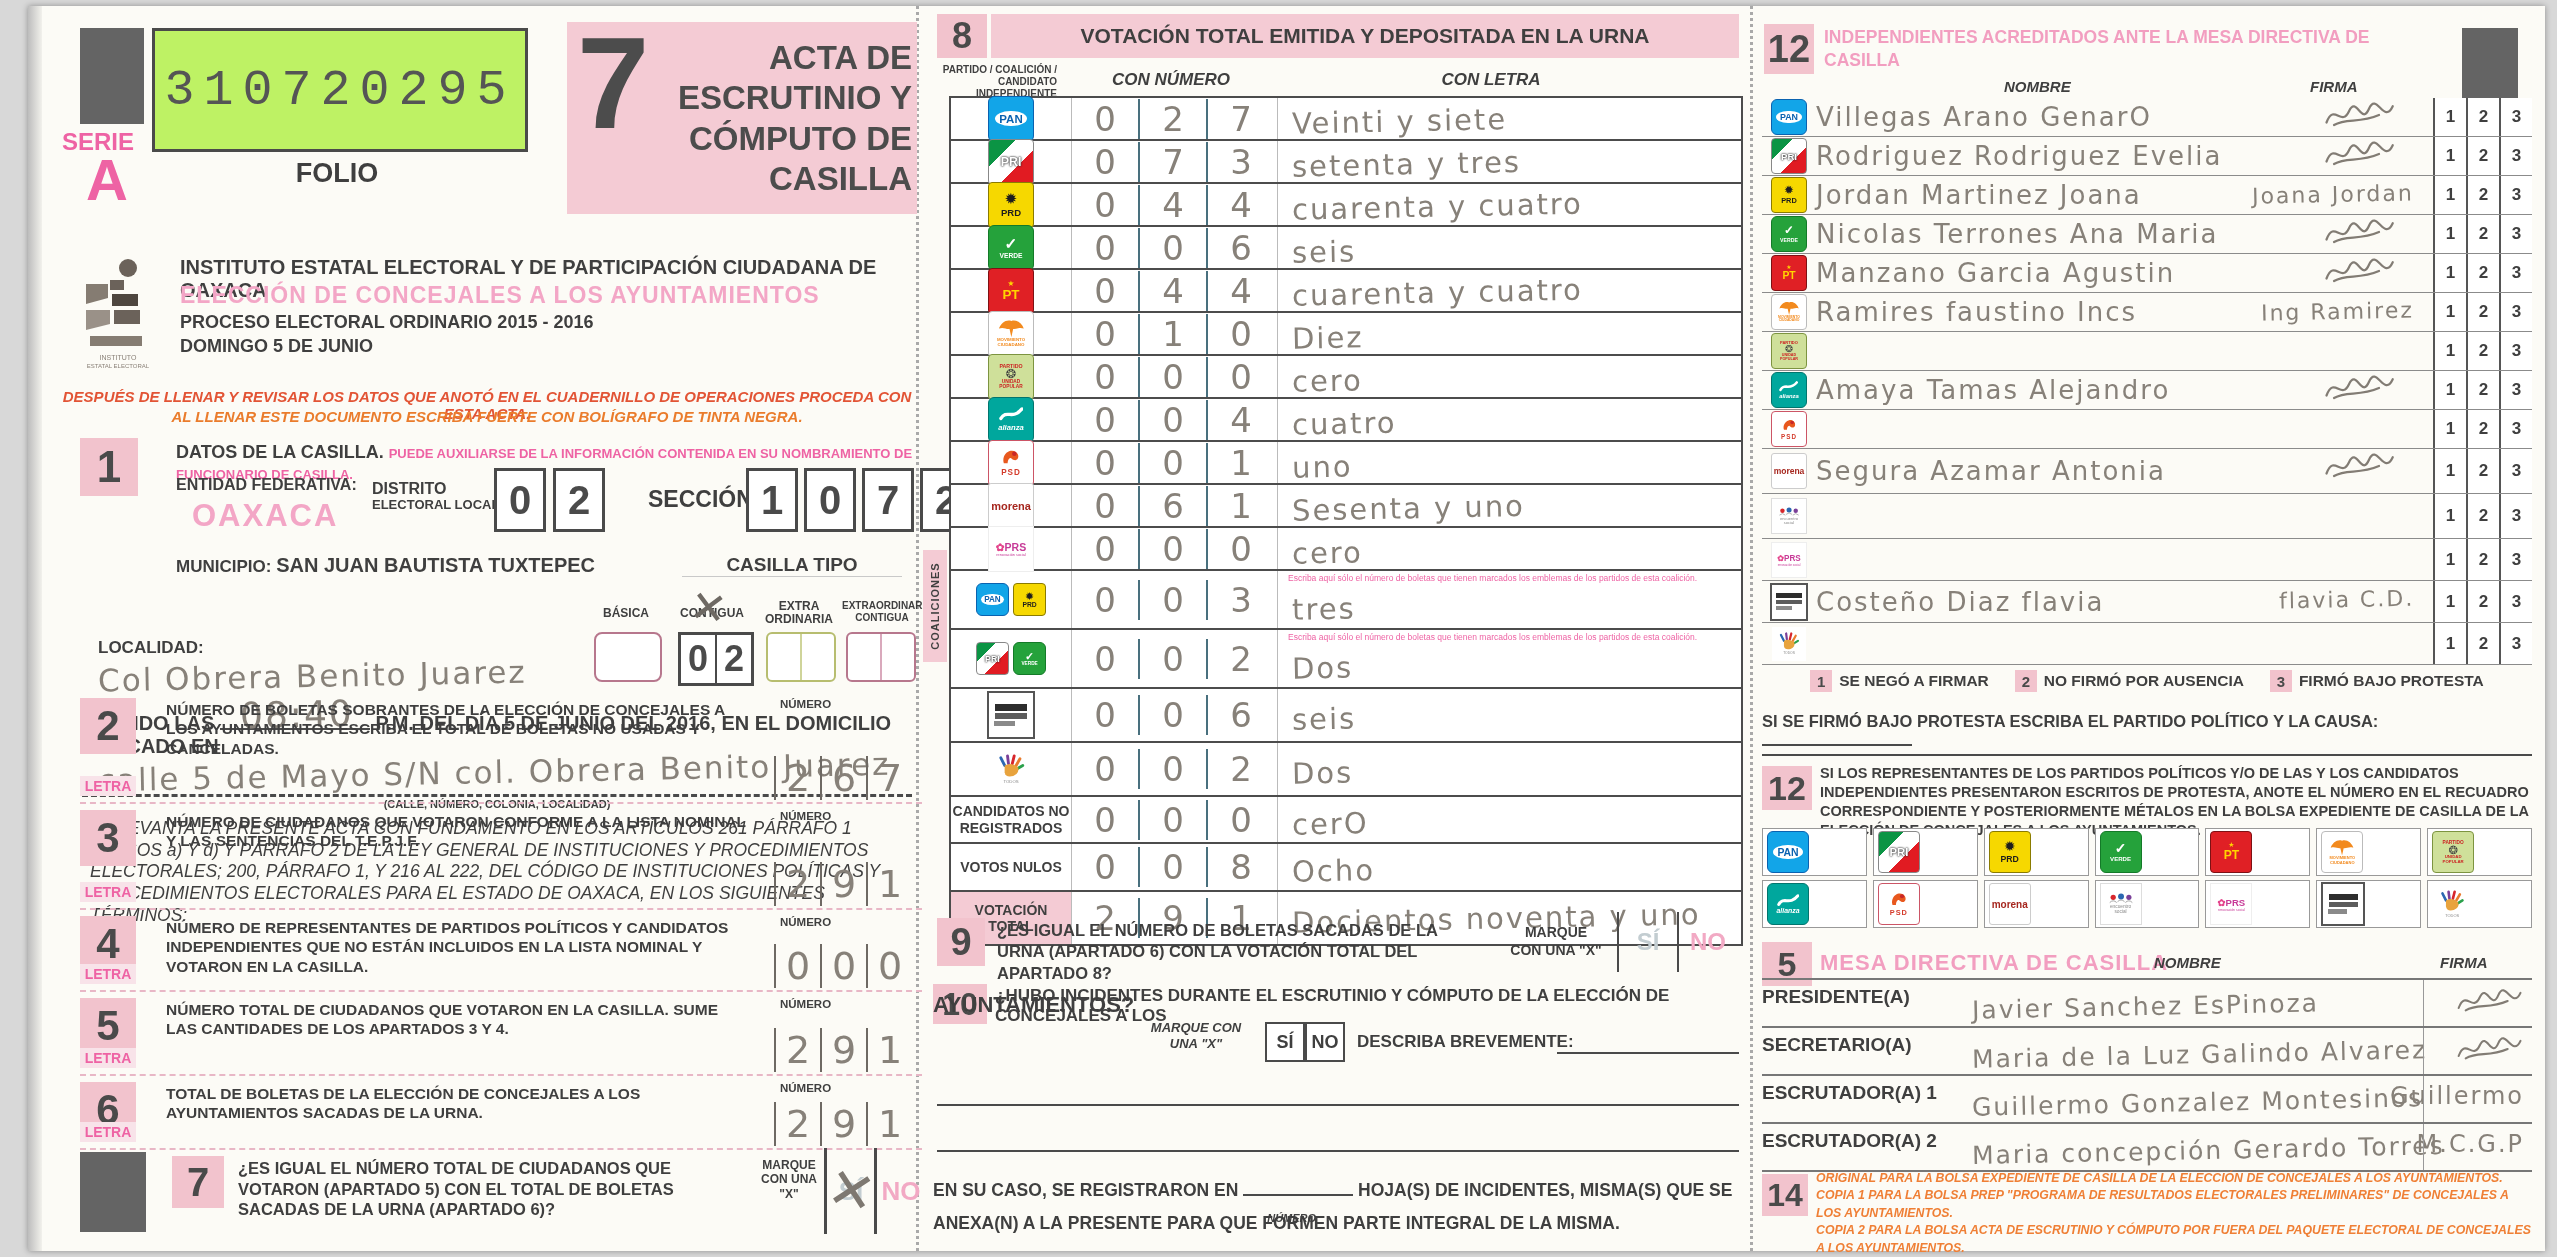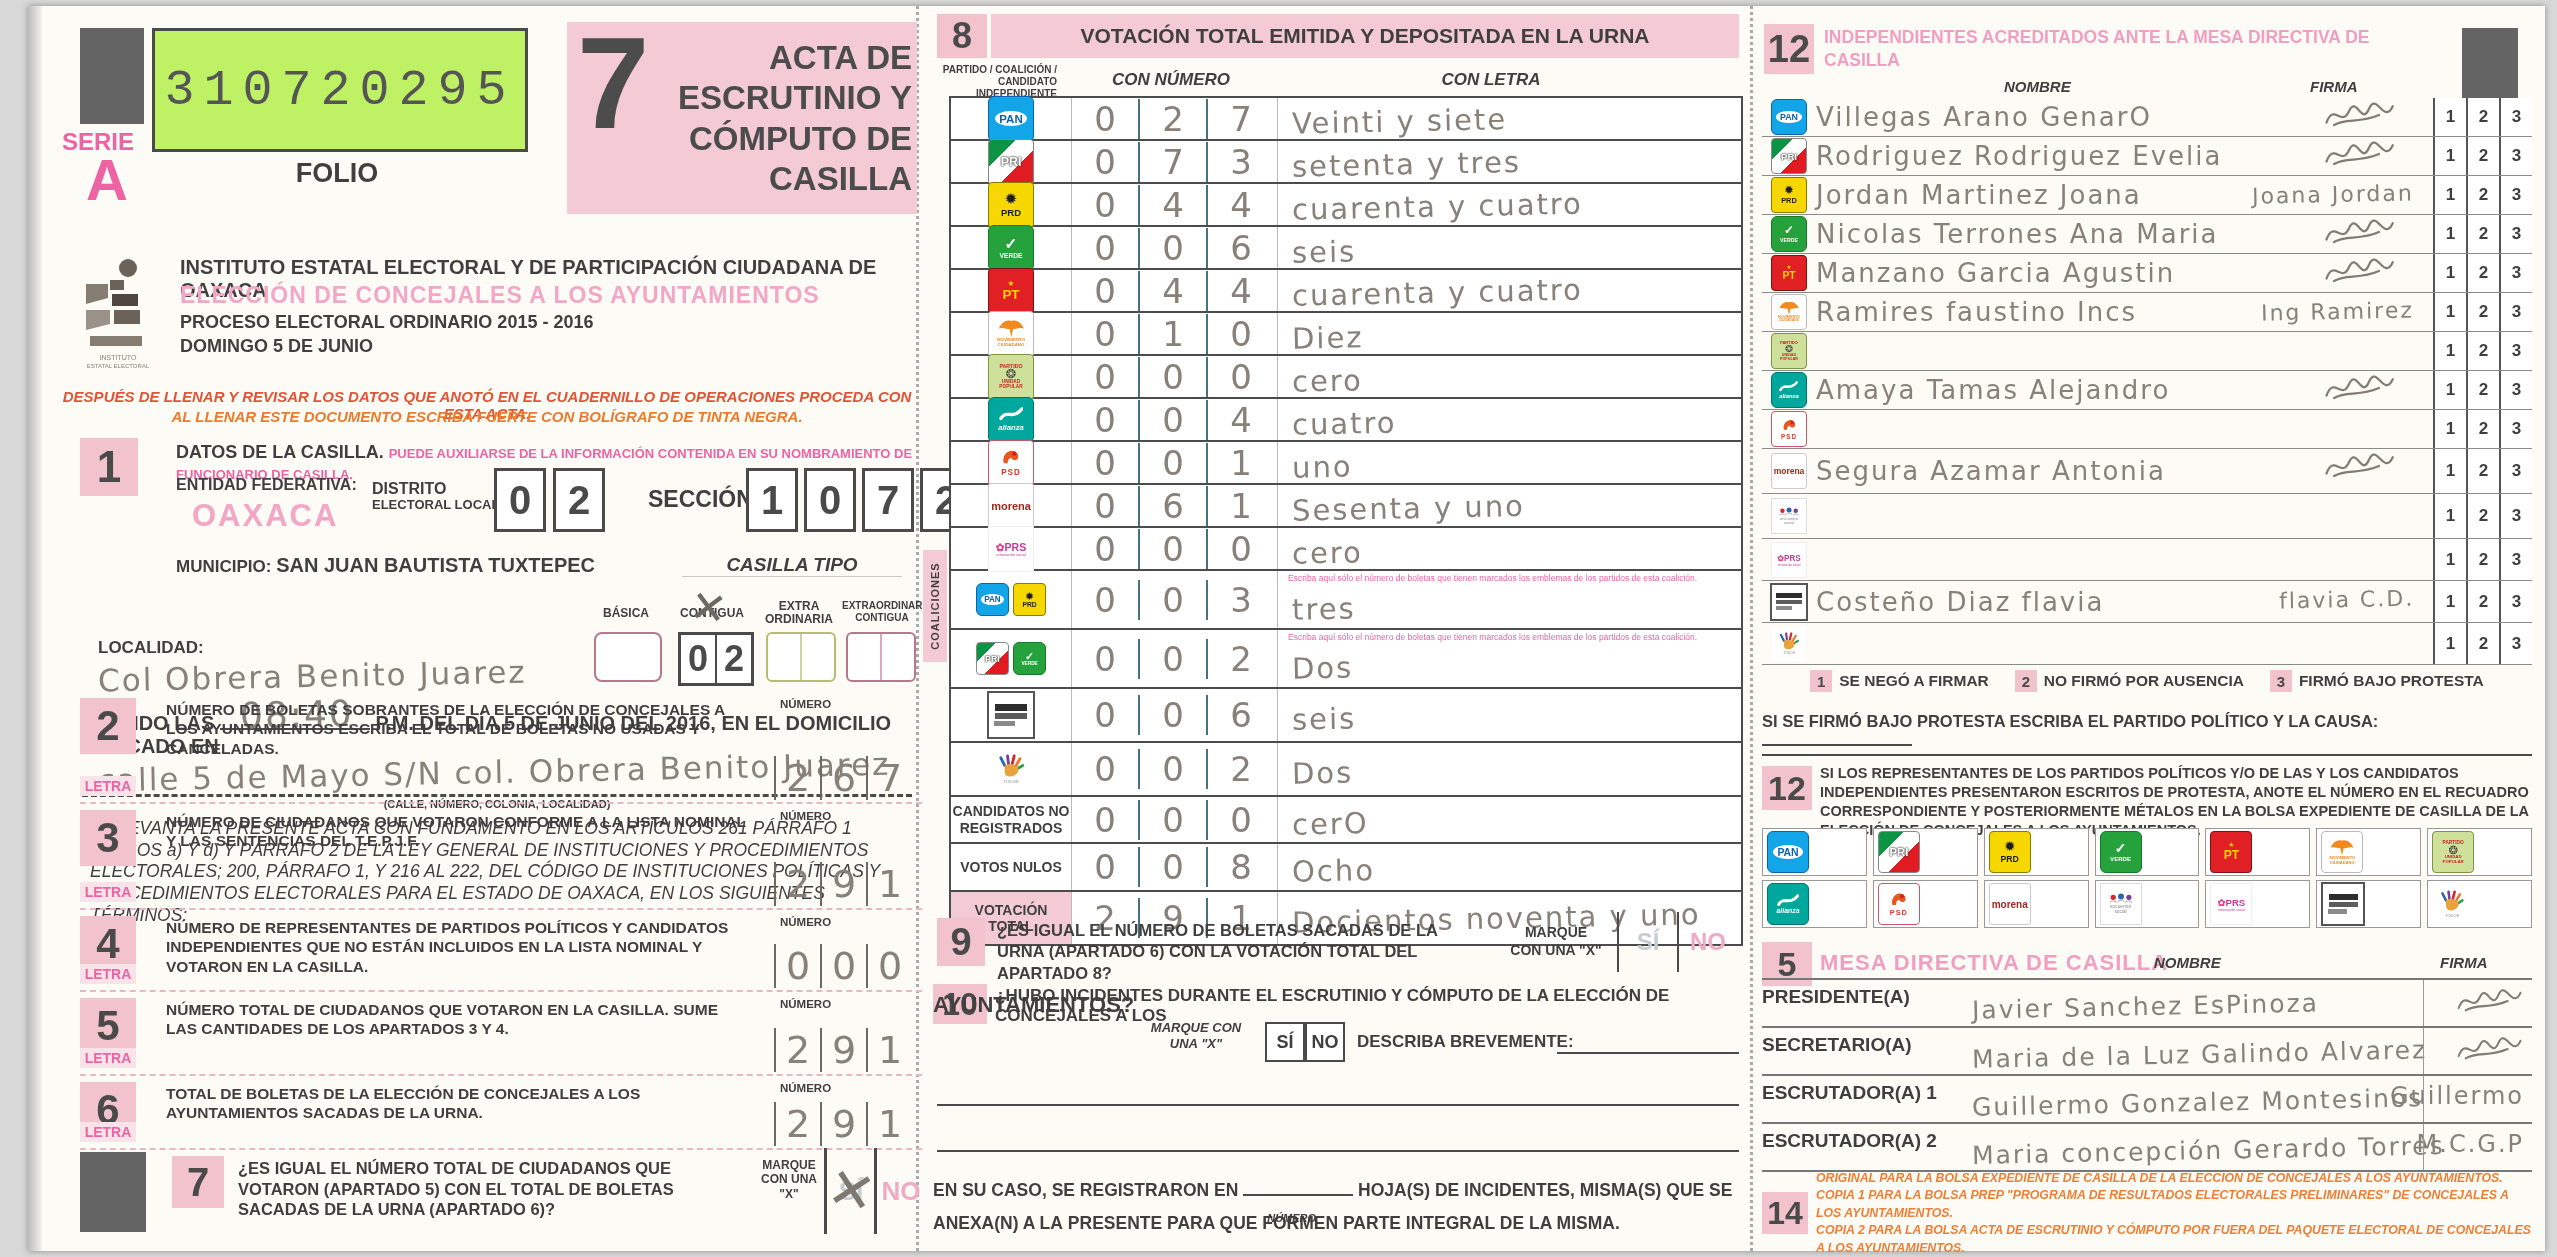--- a/index.html
+++ b/index.html
@@ -103,21 +103,21 @@
         <div class="digitbox" style="width:46px;height:58px;font-size:40px;">1</div>
         <div class="digitbox" style="width:46px;height:58px;font-size:40px;">0</div>
         <div class="digitbox" style="width:46px;height:58px;font-size:40px;">7</div>
         <div class="digitbox" style="width:46px;height:58px;font-size:40px;">2</div>
       </div>
 
     <div class="abs" style="left:134px;top:548px;font-size:17px;">
       <span class="b dk">MUNICIPIO:</span>
       <span class="b dk" style="font-size:20px;">SAN JUAN BAUTISTA TUXTEPEC</span>
     </div>
-    <div class="abs b dk" style="left:640px;top:548px;width:220px;text-align:center;font-size:19px;border-bottom:1px solid #c9c9c9;font-style:italic;">CASILLA TIPO</div>
+    <div class="abs b dk" style="left:640px;top:548px;width:220px;text-align:center;font-size:19px;border-bottom:1px solid #c9c9c9;">CASILLA TIPO</div>
 
     <div class="abs b dk" style="left:548px;top:600px;width:72px;text-align:center;font-size:12px;">BÁSICA</div>
     <div class="abs b dk" style="left:630px;top:600px;width:80px;text-align:center;font-size:12px;">CONTIGUA</div>
     <div class="abs hwd" style="left:648px;top:576px;font-size:44px;color:#6e6963;transform:rotate(8deg);">✕</div>
     <div class="abs b dk" style="left:718px;top:594px;width:78px;text-align:center;font-size:12px;line-height:1.1;">EXTRA ORDINARIA</div>
     <div class="abs b dk" style="left:800px;top:594px;width:80px;text-align:center;font-size:10px;line-height:1.15;">EXTRAORDINARIA CONTIGUA</div>
 
     <div class="abs" style="left:552px;top:626px;width:64px;height:46px;background:#fff;border:2px solid #b7778d;border-radius:8px;"></div>
     <div class="abs" style="left:636px;top:626px;width:70px;height:48px;background:#fff;border:3px solid #4a4a4a;display:flex;">
       <div style="flex:1;border-right:2px solid #4a4a4a;display:flex;align-items:center;justify-content:center;font-size:36px;font-weight:bold;color:#4a4a4a;">0</div>
@@ -1007,21 +1007,21 @@
       <span style="position:absolute;right:108px;top:0;bottom:0;border-left:1px solid #999;"></span>
     </div>
     <div class="mesaRow" style="height:46px;">
       <span class="b dk" style="position:absolute;left:0;top:6px;font-size:19px;">ESCRUTADOR(A) 2</span>
       <span class="hw" style="position:absolute;left:210px;top:12px;font-size:25px;">Maria  concepción Gerardo  Torres</span>
       <span style="position:absolute;right:8px;top:6px;"><span class="hw" style="font-size:24px;">M.C.G.P</span></span>
       <span style="position:absolute;right:108px;top:0;bottom:0;border-left:1px solid #999;"></span>
     </div>
       </div>
 
-    <div class="abs badge" style="left:8px;top:1168px;width:46px;height:42px;font-size:32px;margin-top:18px;">
+    <div class="abs badge" style="left:8px;top:1168px;width:46px;height:42px;font-size:32px;">
         <span>14</span>
       </div>
     <div id="section14-lines" class="abs b i" style="left:62px;top:1164px;width:716px;font-size:12.3px;line-height:1.42;color:#ef7f35;">
         <div>ORIGINAL PARA LA BOLSA EXPEDIENTE DE CASILLA DE LA ELECCIÓN DE CONCEJALES A LOS AYUNTAMIENTOS.</div>
         <div>COPIA 1 PARA LA BOLSA PREP "PROGRAMA DE RESULTADOS ELECTORALES PRELIMINARES" DE CONCEJALES A LOS AYUNTAMIENTOS.</div>
         <div>COPIA 2 PARA LA BOLSA ACTA DE ESCRUTINIO Y CÓMPUTO POR FUERA DEL PAQUETE ELECTORAL DE CONCEJALES A LOS AYUNTAMIENTOS.</div>
       </div>
   </div>
 </div>
 

